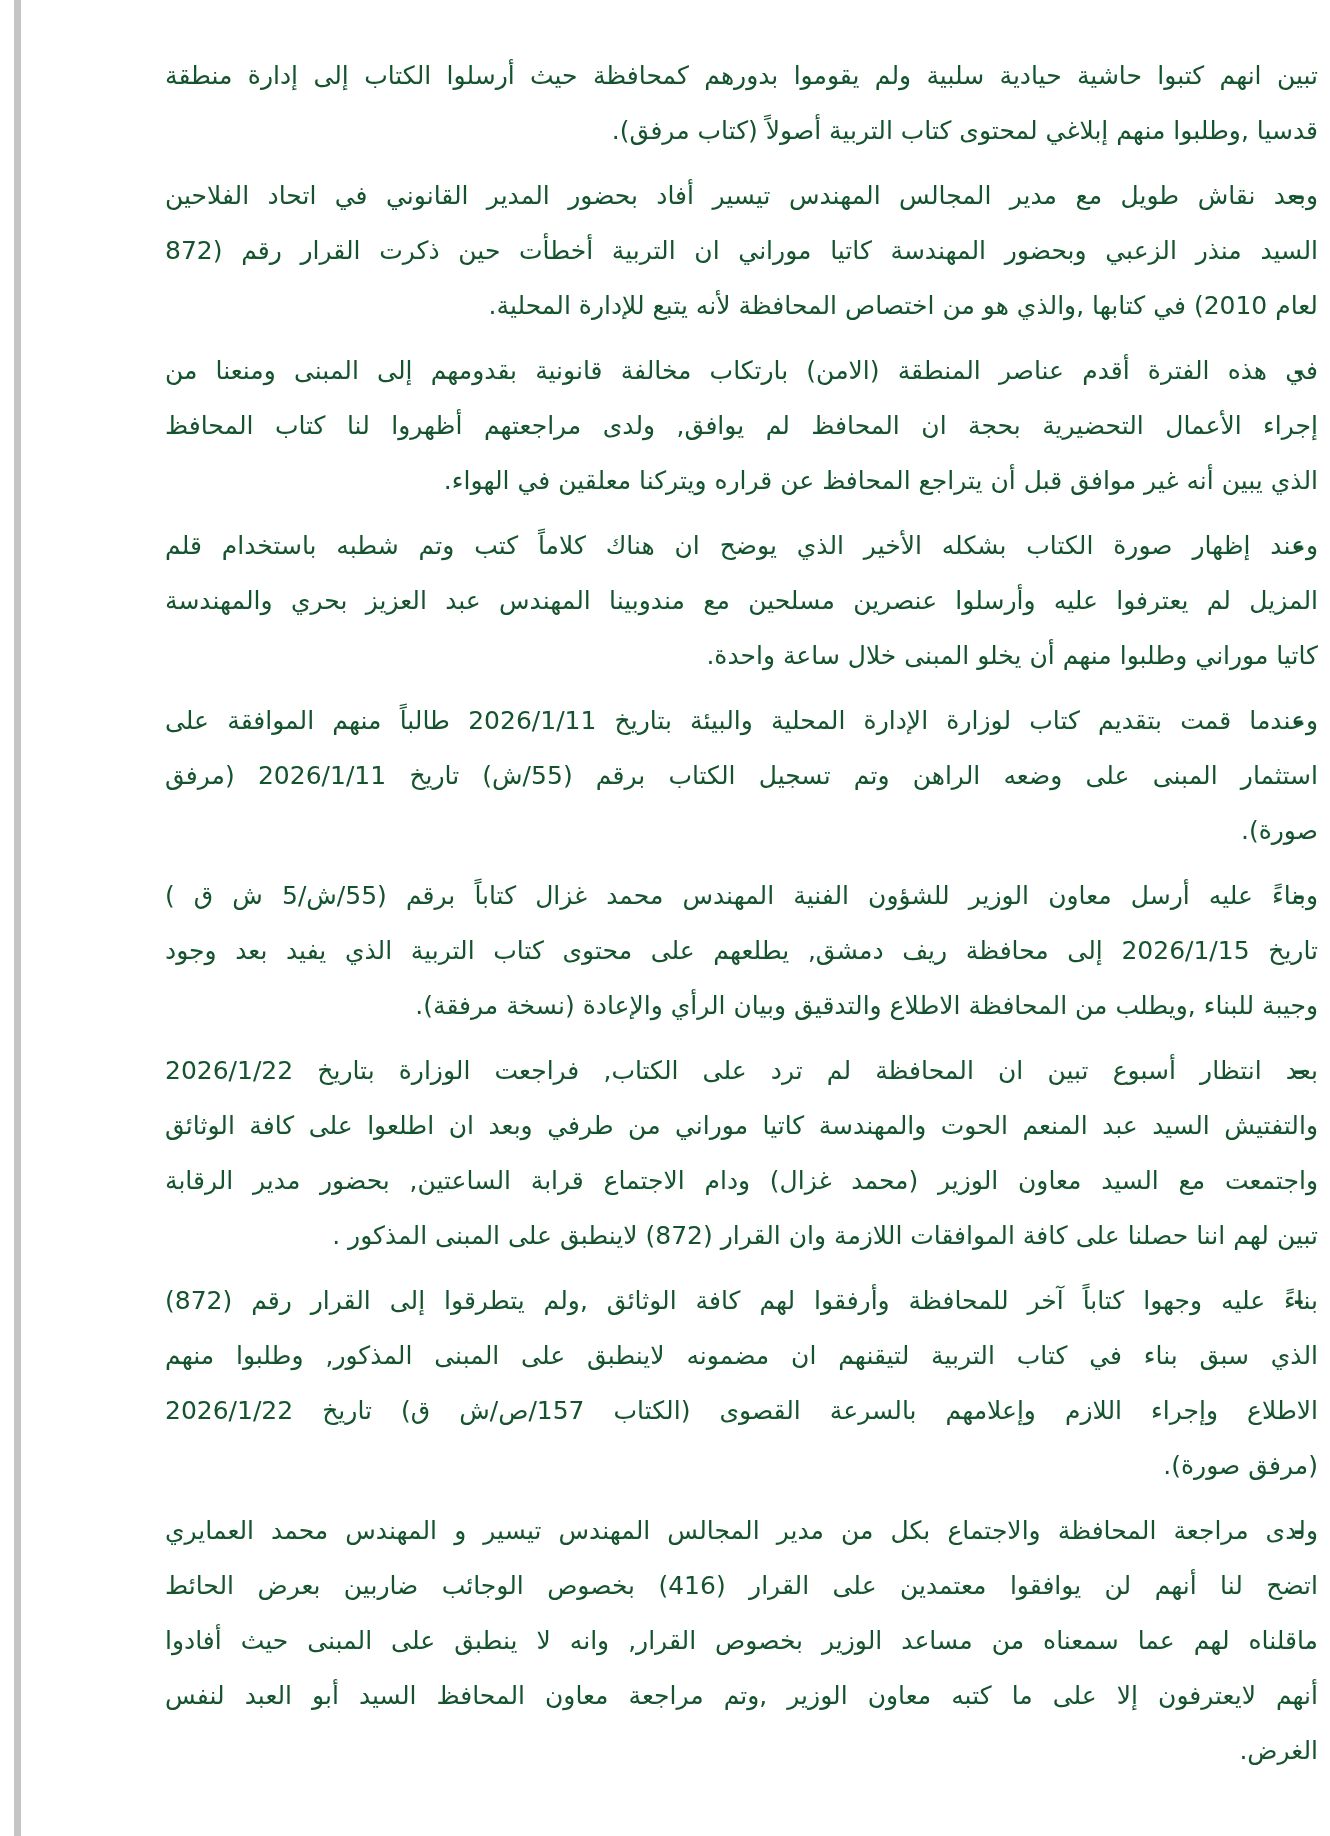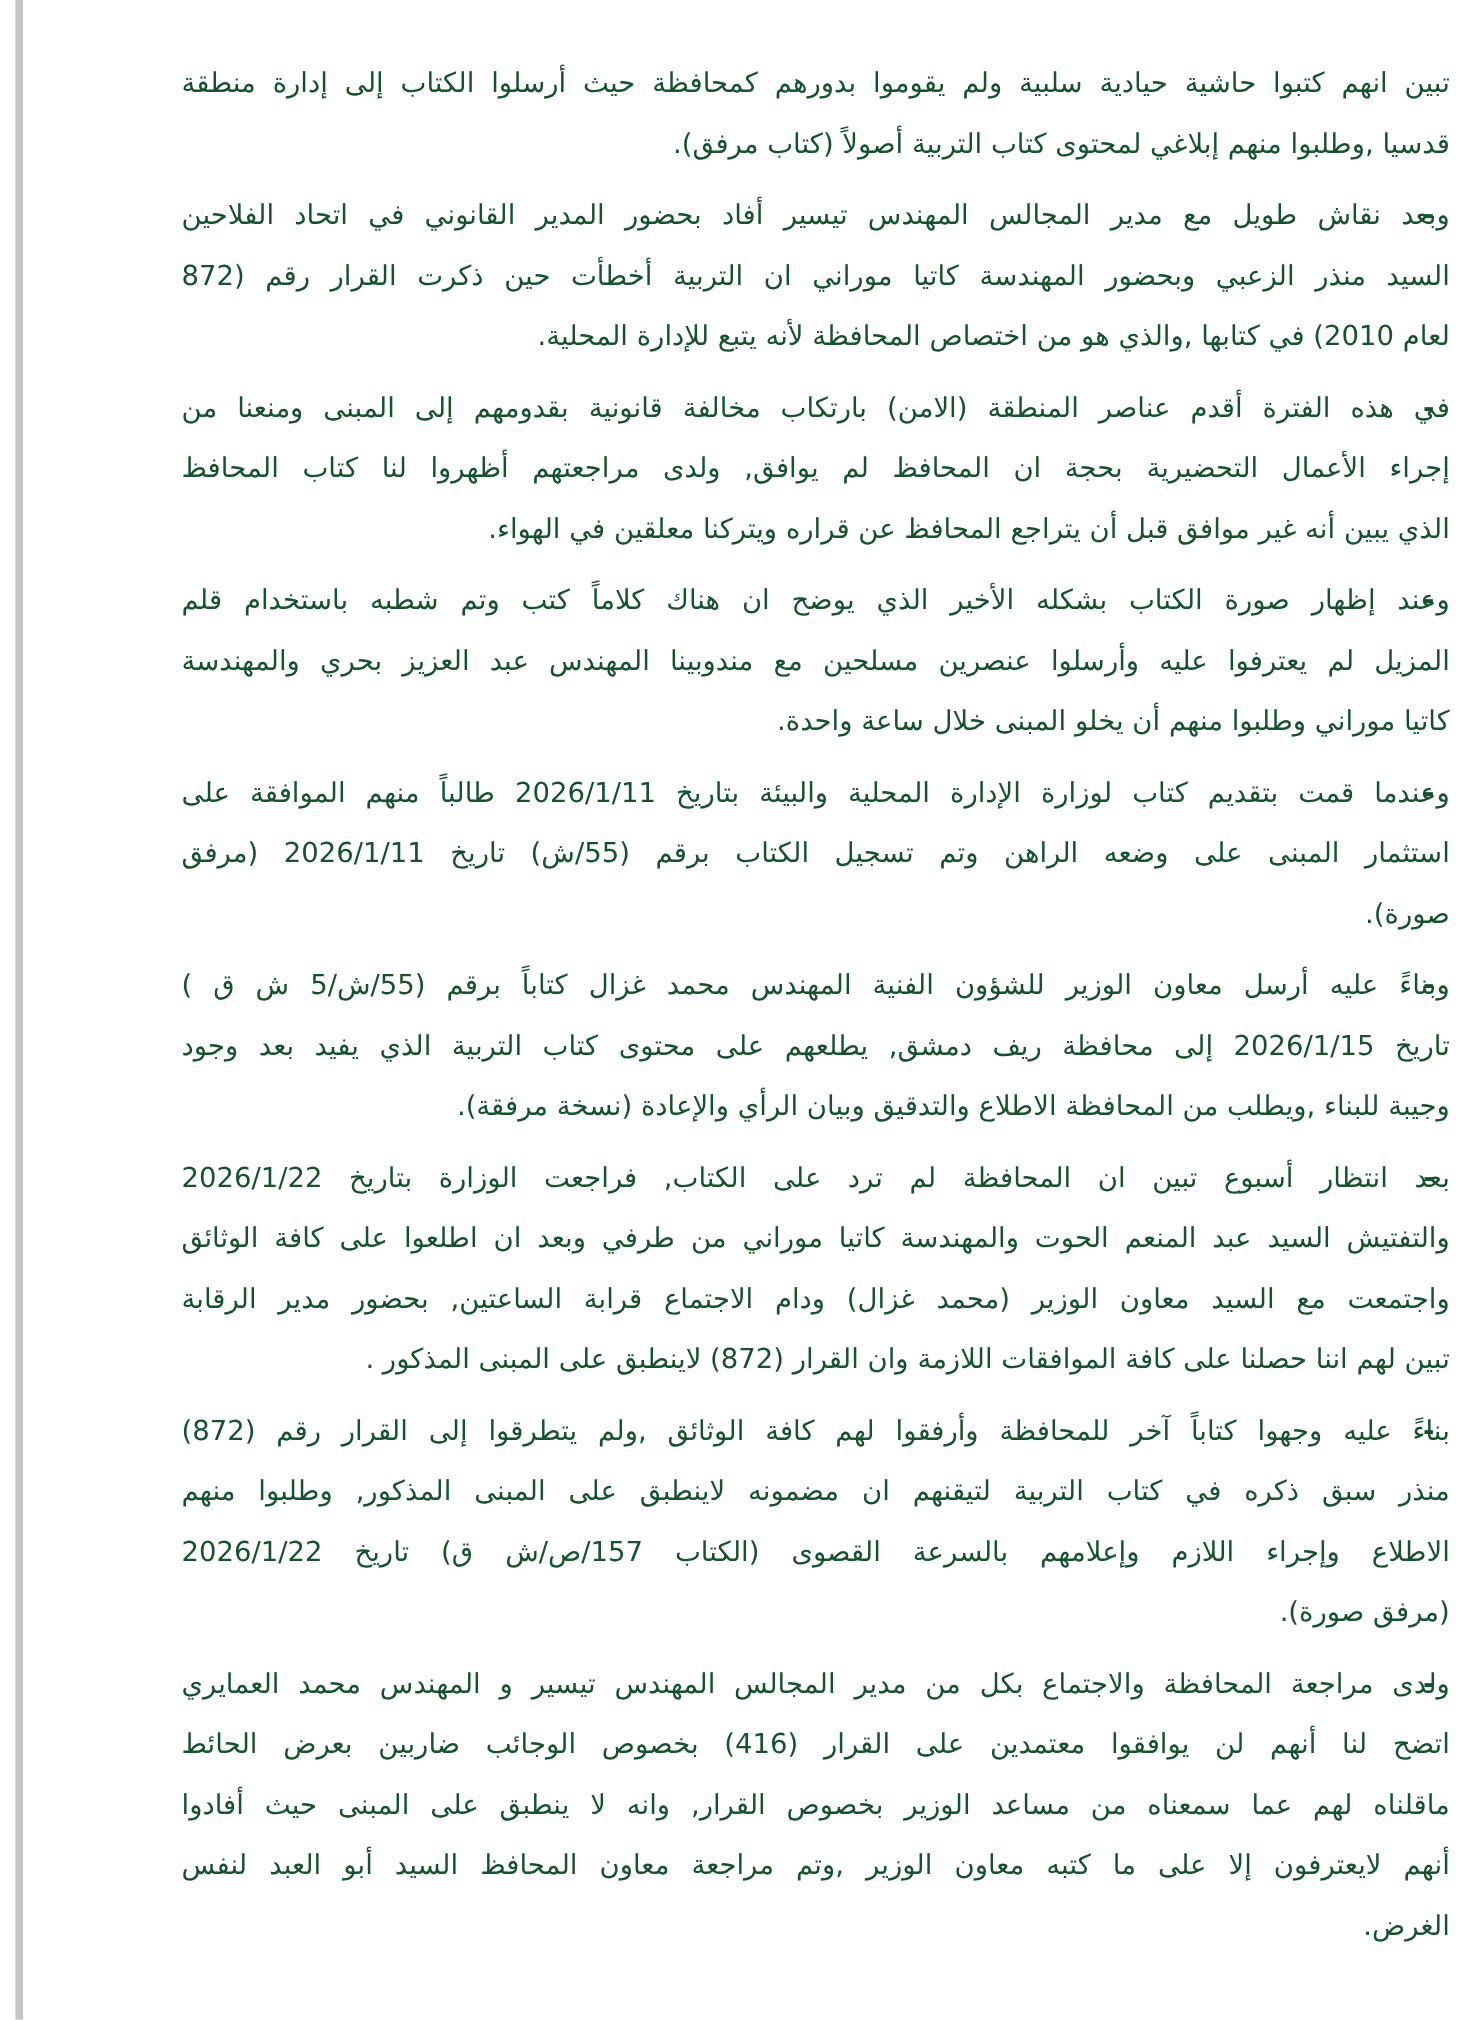--- a/index.html
+++ b/index.html
@@ -99,21 +99,21 @@
     <div class="para bullet">
       <span class="marker">-</span>
       <div class="line first">بعد انتظار أسبوع تبين ان المحافظة لم ترد على الكتاب, فراجعت الوزارة بتاريخ 2026/1/22</div>
       <div class="line">والتفتيش السيد عبد المنعم الحوت والمهندسة كاتيا موراني من طرفي وبعد ان اطلعوا على كافة الوثائق</div>
       <div class="line">واجتمعت مع السيد معاون الوزير (محمد غزال) ودام الاجتماع قرابة الساعتين, بحضور مدير الرقابة</div>
       <div class="line final">تبين لهم اننا حصلنا على كافة الموافقات اللازمة وان القرار (872) لاينطبق على المبنى المذكور .</div>
     </div>
     <div class="para bullet">
       <span class="marker">-</span>
       <div class="line first">بناءً عليه وجهوا كتاباً آخر للمحافظة وأرفقوا لهم كافة الوثائق ,ولم يتطرقوا إلى القرار رقم (872)</div>
-      <div class="line">منذر سبق ذكره في كتاب التربية لتيقنهم ان مضمونه لاينطبق على المبنى المذكور, وطلبوا منهم</div>
+      <div class="line">الذي سبق بناء في كتاب التربية لتيقنهم ان مضمونه لاينطبق على المبنى المذكور, وطلبوا منهم</div>
       <div class="line">الاطلاع وإجراء اللازم وإعلامهم بالسرعة القصوى (الكتاب 157/ص/ش ق) تاريخ 2026/1/22</div>
       <div class="line final">(مرفق صورة).</div>
     </div>
     <div class="para bullet">
       <span class="marker">-</span>
       <div class="line first">ولدى مراجعة المحافظة والاجتماع بكل من مدير المجالس المهندس تيسير و المهندس محمد العمايري</div>
       <div class="line">اتضح لنا أنهم لن يوافقوا معتمدين على القرار (416) بخصوص الوجائب ضاربين بعرض الحائط</div>
       <div class="line">ماقلناه لهم عما سمعناه من مساعد الوزير بخصوص القرار, وانه لا ينطبق على المبنى حيث أفادوا</div>
       <div class="line">أنهم لايعترفون إلا على ما كتبه معاون الوزير ,وتم مراجعة معاون المحافظ السيد أبو العبد لنفس</div>
       <div class="line final">الغرض.</div>

